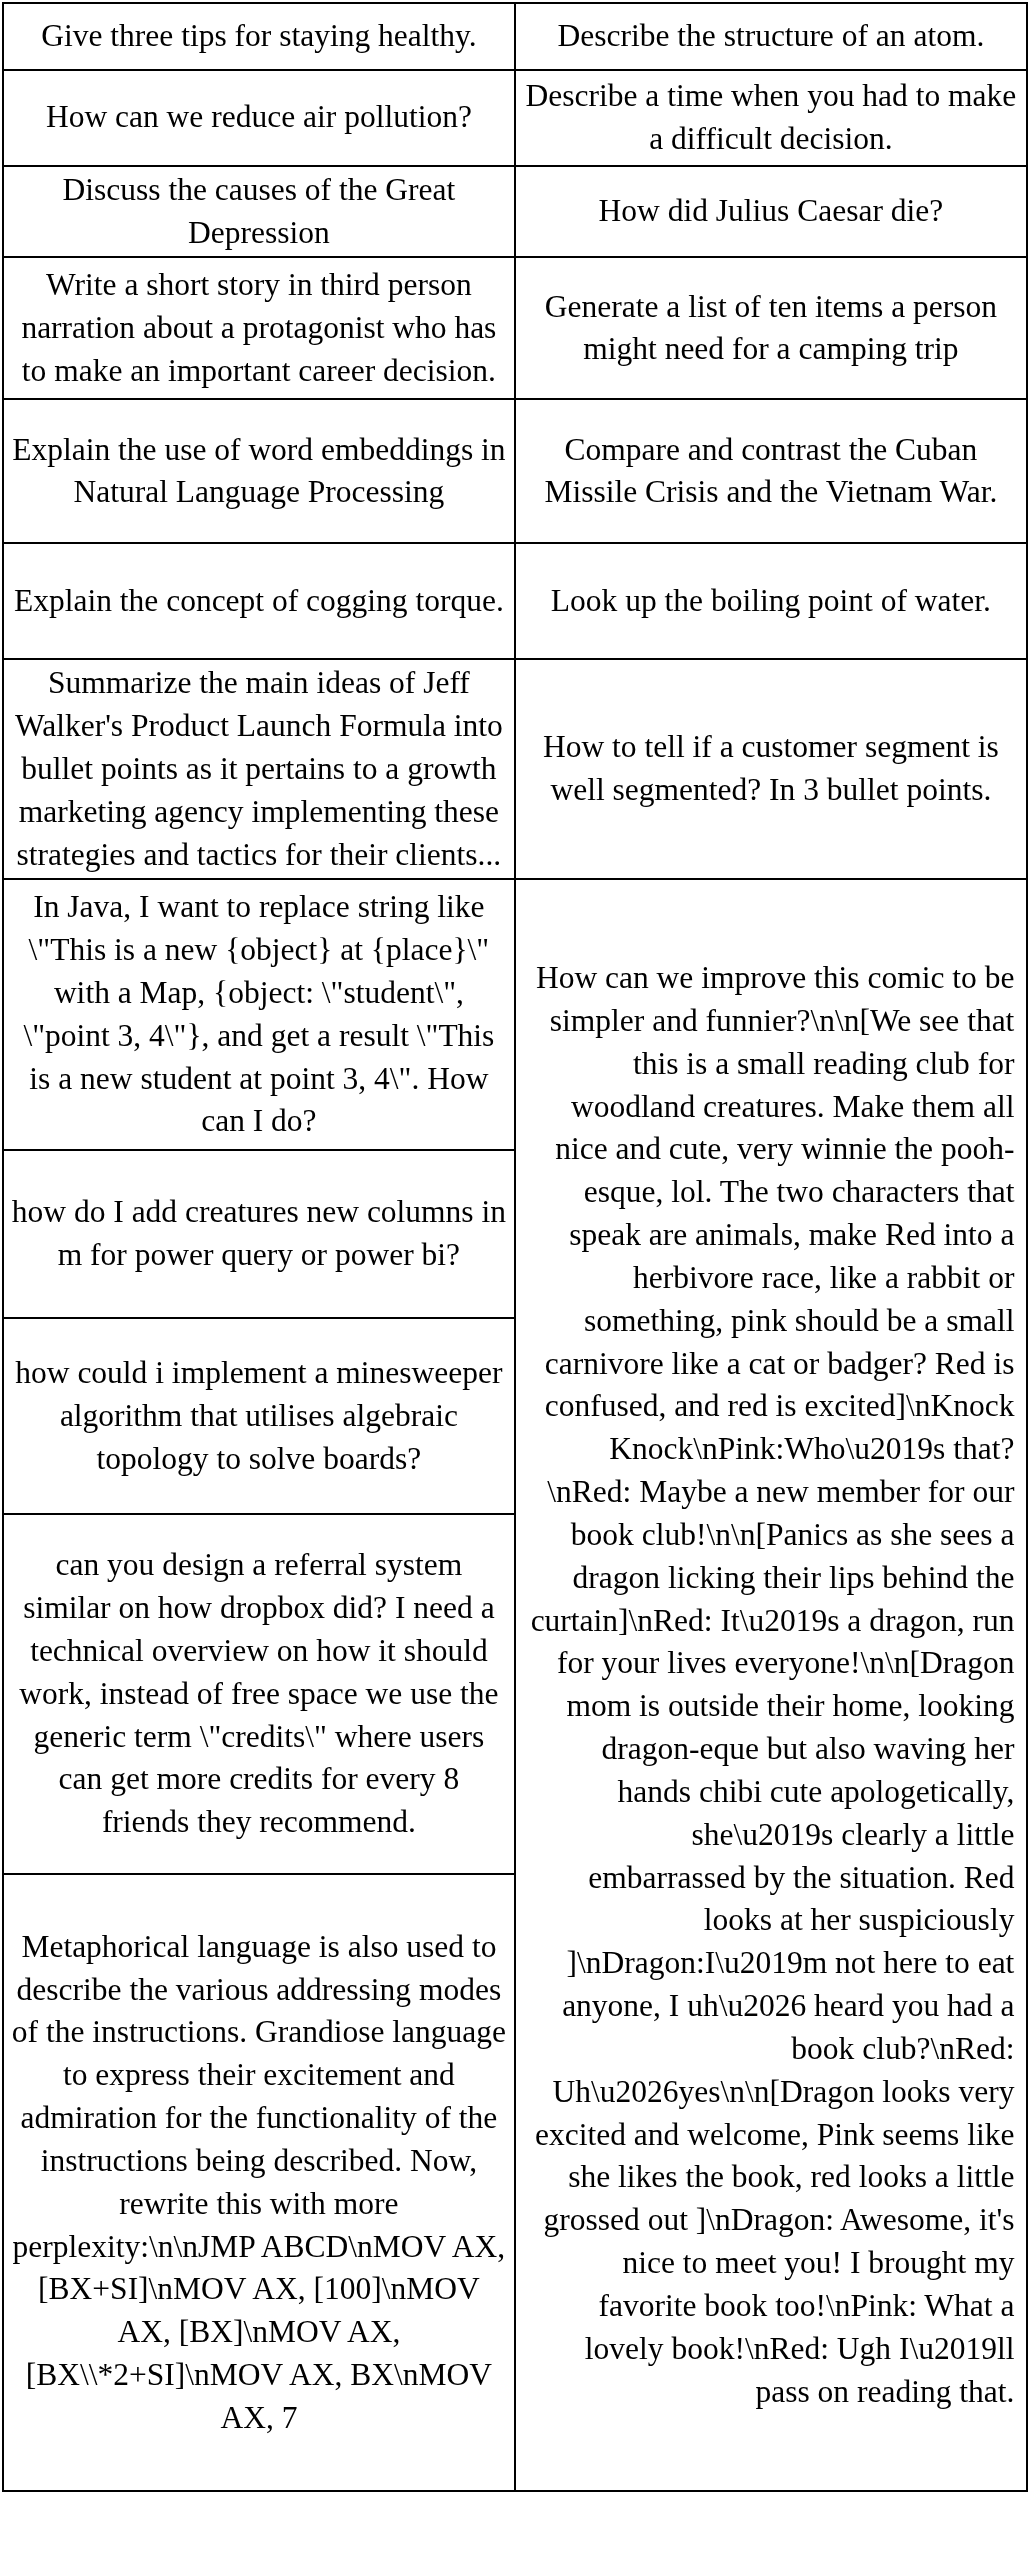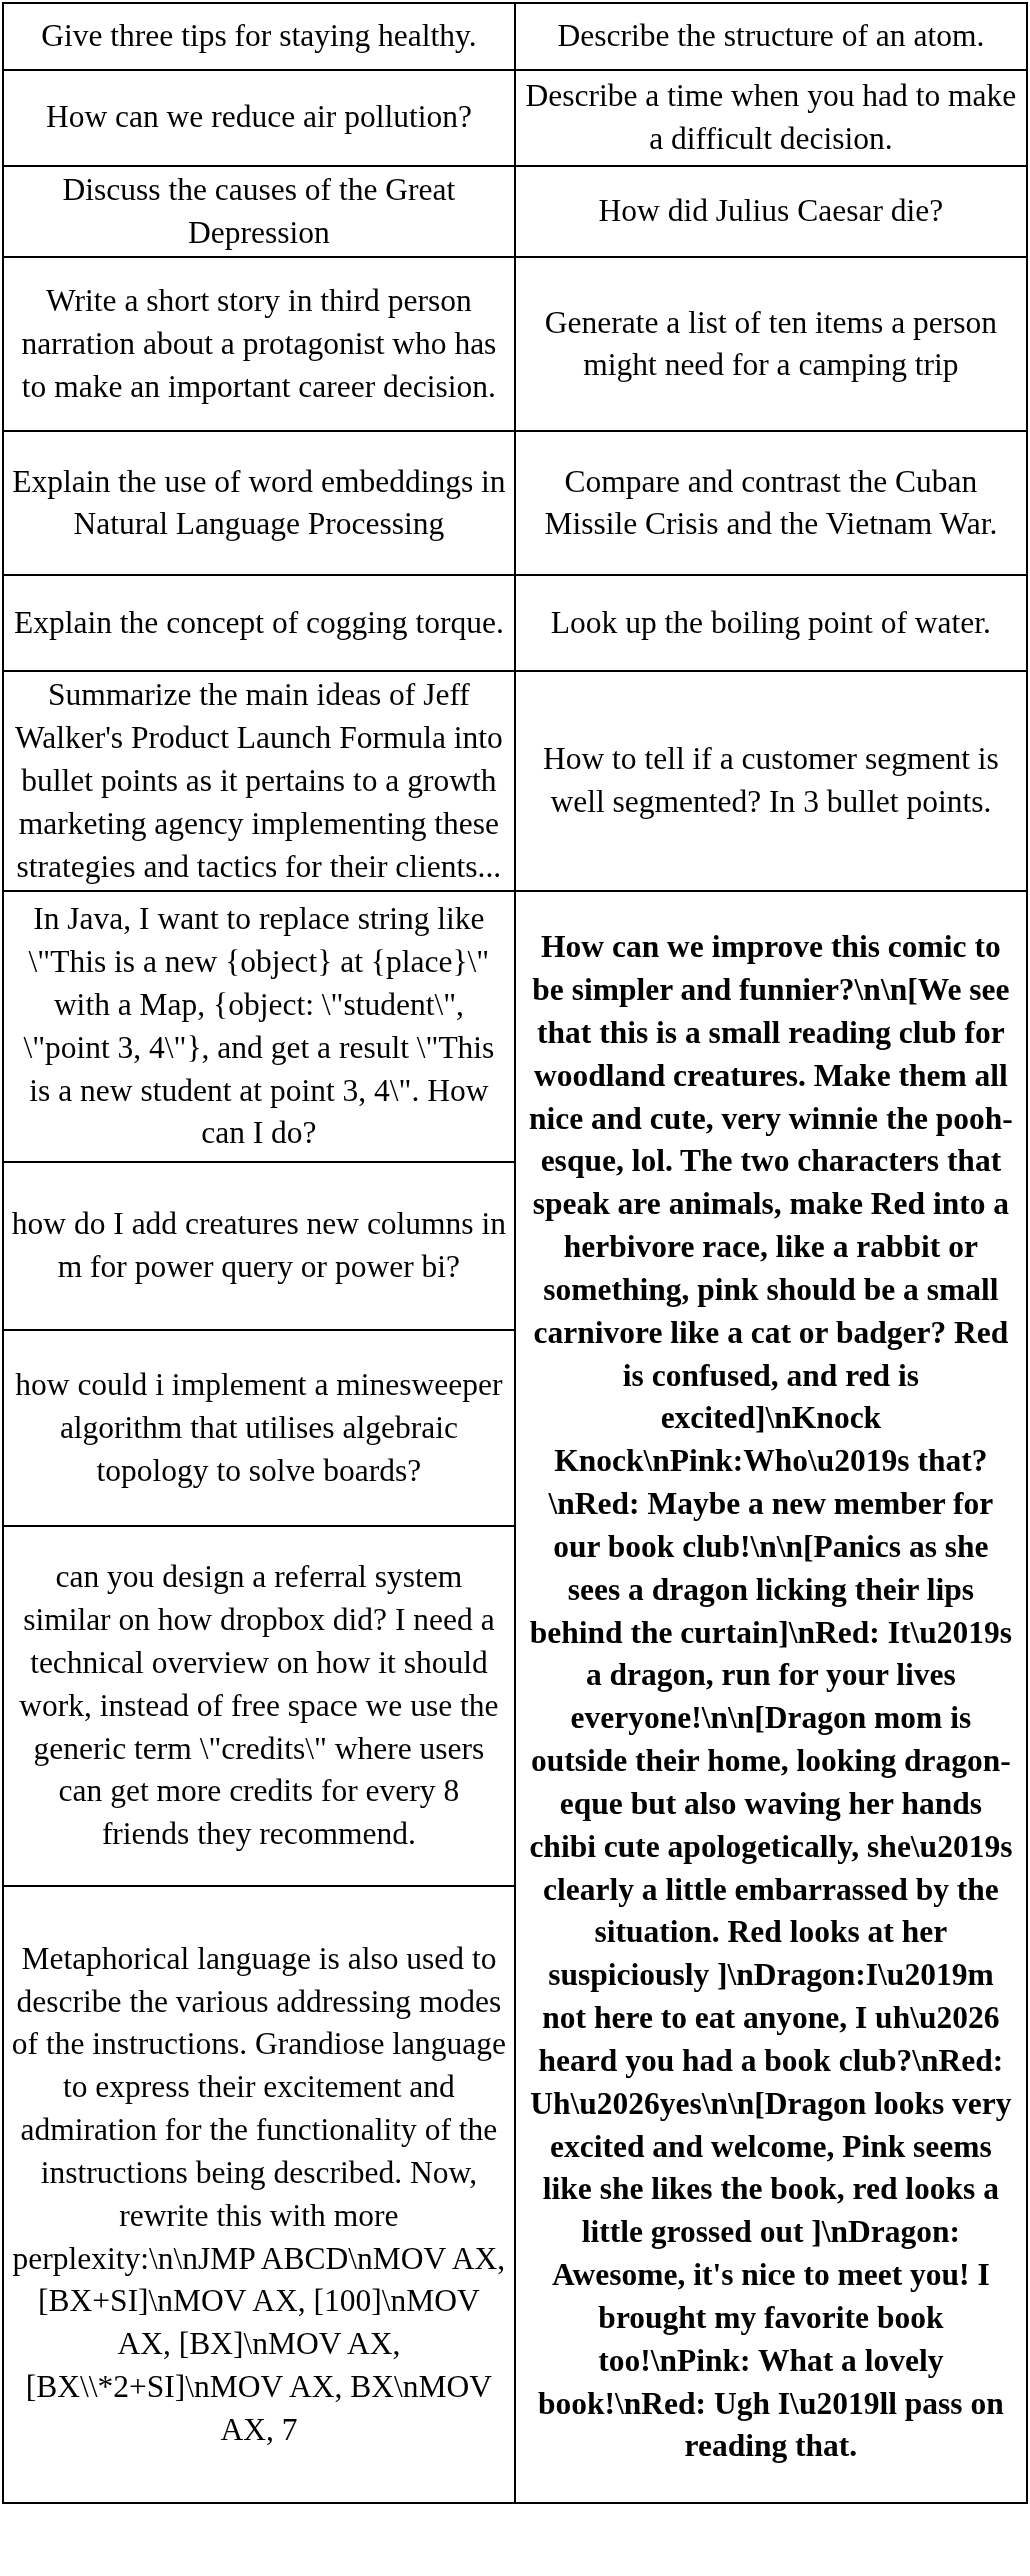--- a/index.html
+++ b/index.html
@@ -29,23 +29,22 @@
   table.prompt-table col { width: 50%; }
   table.prompt-table td {
     border: 2.9px solid #000000;
     text-align: center;
     vertical-align: middle;
     padding: 1.9px 7.6px;
     overflow: hidden;
     word-wrap: break-word;
   }
   table.prompt-table td.mega {
-    text-align: center;
+    text-align: right;
     padding: 1.9px 11.5px;
-    font-weight: bold;
   }
 </style>
 </head>
 <body>
 
 <div class="page">
   <table class="prompt-table">
     <colgroup>
         <col>
         <col>
@@ -56,29 +55,29 @@
         <td>Describe the structure of an atom.</td>
       </tr>
       <tr style="height:96px">
         <td>How can we reduce air pollution?</td>
         <td>Describe a time when you had to make a difficult decision.</td>
       </tr>
       <tr style="height:74px">
         <td>Discuss the causes of the Great Depression</td>
         <td>How did Julius Caesar die?</td>
       </tr>
-      <tr style="height:174px">
+      <tr style="height:142px">
         <td>Write a short story in third person narration about a protagonist who has to make an important career decision.</td>
         <td>Generate a list of ten items a person might need for a camping trip</td>
       </tr>
       <tr style="height:144px">
         <td>Explain the use of word embeddings in Natural Language Processing</td>
         <td>Compare and contrast the Cuban Missile Crisis and the Vietnam War.</td>
       </tr>
-      <tr style="height:96px">
+      <tr style="height:116px">
         <td>Explain the concept of cogging torque.</td>
         <td>Look up the boiling point of water.</td>
       </tr>
       <tr style="height:200px">
         <td>Summarize the main ideas of Jeff Walker's Product Launch Formula into bullet points as it pertains to a growth marketing agency implementing these strategies and tactics for their clients...</td>
         <td>How to tell if a customer segment is well segmented? In 3 bullet points.</td>
       </tr>
       <tr style="height:271px">
         <td>In Java, I want to replace string like \"This is a new {object} at {place}\" with a Map, {object: \"student\", \"point 3, 4\"}, and get a result \"This is a new student at point 3, 4\". How can I do?</td>
         <td class="mega" rowspan="5">How can we improve this comic to be simpler and funnier?\n\n[We see that this is a small reading club for woodland creatures. Make them all nice and cute, very winnie the pooh-esque, lol. The two characters that speak are animals, make Red into a herbivore race, like a rabbit or something, pink should be a small carnivore like a cat or badger? Red is confused, and red is excited]\nKnock Knock\nPink:Who\u2019s that?\nRed: Maybe a new member for our book club!\n\n[Panics as she sees a dragon licking their lips behind the curtain]\nRed: It\u2019s a dragon, run for your lives everyone!\n\n[Dragon mom is outside their home, looking dragon-eque but also waving her hands chibi cute apologetically, she\u2019s clearly a little embarrassed by the situation. Red looks at her suspiciously ]\nDragon:I\u2019m not here to eat anyone, I uh\u2026 heard you had a book club?\nRed: Uh\u2026yes\n\n[Dragon looks very excited and welcome, Pink seems like she likes the book, red looks a little grossed out ]\nDragon: Awesome, it's nice to meet you! I brought my favorite book too!\nPink: What a lovely book!\nRed: Ugh I\u2019ll pass on reading that.</td>

